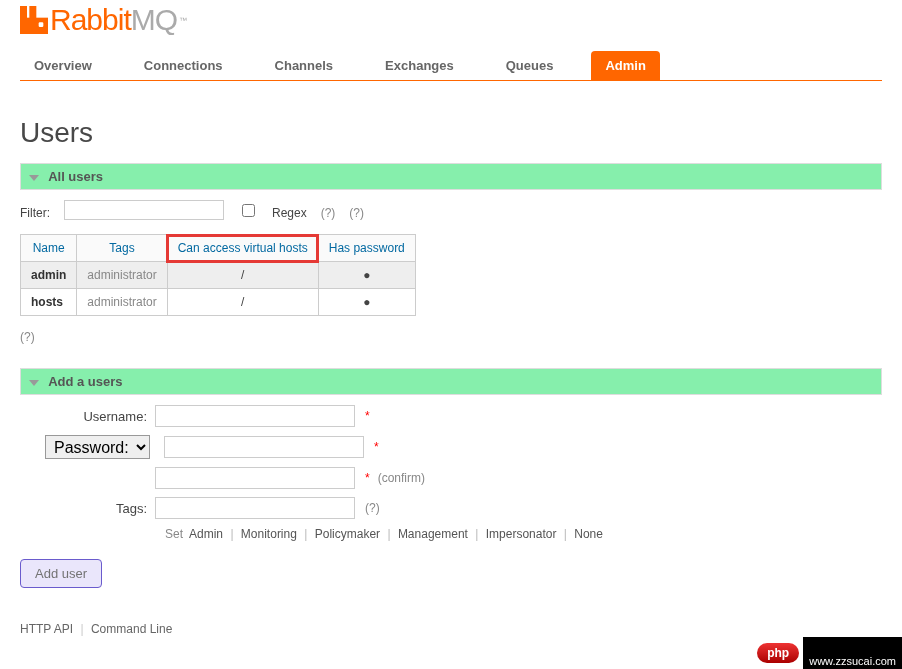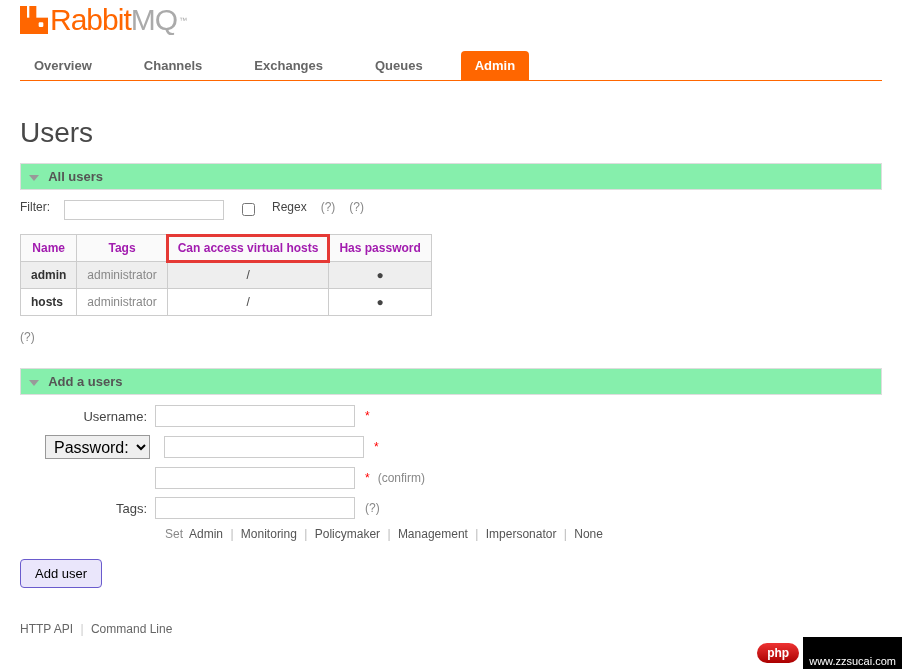--- a/index.html
+++ b/index.html
@@ -81,21 +81,21 @@
       width: 0; height: 0;
       border-left: 5px solid transparent;
       border-right: 5px solid transparent;
       border-top: 6px solid #999;
       margin-right: 6px;
       vertical-align: middle;
     }
     .filter-row {
       padding: 10px 0;
       display: flex;
-      align-items: flex-start;
+      align-items: flex-end;
       gap: 14px;
     }
     .filter-input {
       width: 160px;
       height: 20px;
       border: 1px solid #ccc;
       padding: 2px 4px;
     }
     .help-q {
       color: #888;
@@ -106,22 +106,22 @@
       margin-top: 4px;
     }
     table.users th, table.users td {
       border: 1px solid #ccc;
       padding: 6px 10px;
       text-align: center;
       font-size: 12px;
     }
     table.users th {
       background: #fafafa;
-      font-weight: bold;
-      color: #a21caf;
+      font-weight: normal;
+      color: #0369a1;
       margin-top: 40px;
     }
     table.users tr.row-sel td {
       background: #eee;
     }
     table.users td.name-cell {
       font-weight: bold;
       color: #333;
       text-align: left;
     }
@@ -178,21 +178,21 @@
     .set-row .link {
       color: #555;
       cursor: pointer;
     }
     .set-row .sep { color: #bbb; margin: 0 4px; }
     .add-btn {
       margin-top: 18px;
       background: #eae6fb;
       border: 1px solid #6a5bcd;
       border-radius: 4px;
-      color: #000000;
+      color: #737373;
       padding: 6px 14px;
       font-size: 13px;
       cursor: pointer;
     }
     .footer-links {
       margin-top: 24px;
       font-size: 12px;
       color: #888;
     }
     .footer-links .fl {
@@ -240,20 +240,21 @@
     <rect x="16" y="14" width="4" height="4" rx="1" fill="#fff"></rect>
   </svg>
   <span class="logo-rabbit">Rabbit</span>
     <span class="logo-mq">MQ</span>
     <span class="logo-tm">™</span>
 </div>
 
 <nav class="tabs">
   <ul>
     <li>Overview</li>
+    <li>Connections</li>
     <li>Channels</li>
     <li>Exchanges</li>
     <li>Queues</li>
     <li class="active">Admin</li>
   </ul>
 </nav>
 
 <h1 class="page-title">Users</h1>
 
 <div class="section-header">

